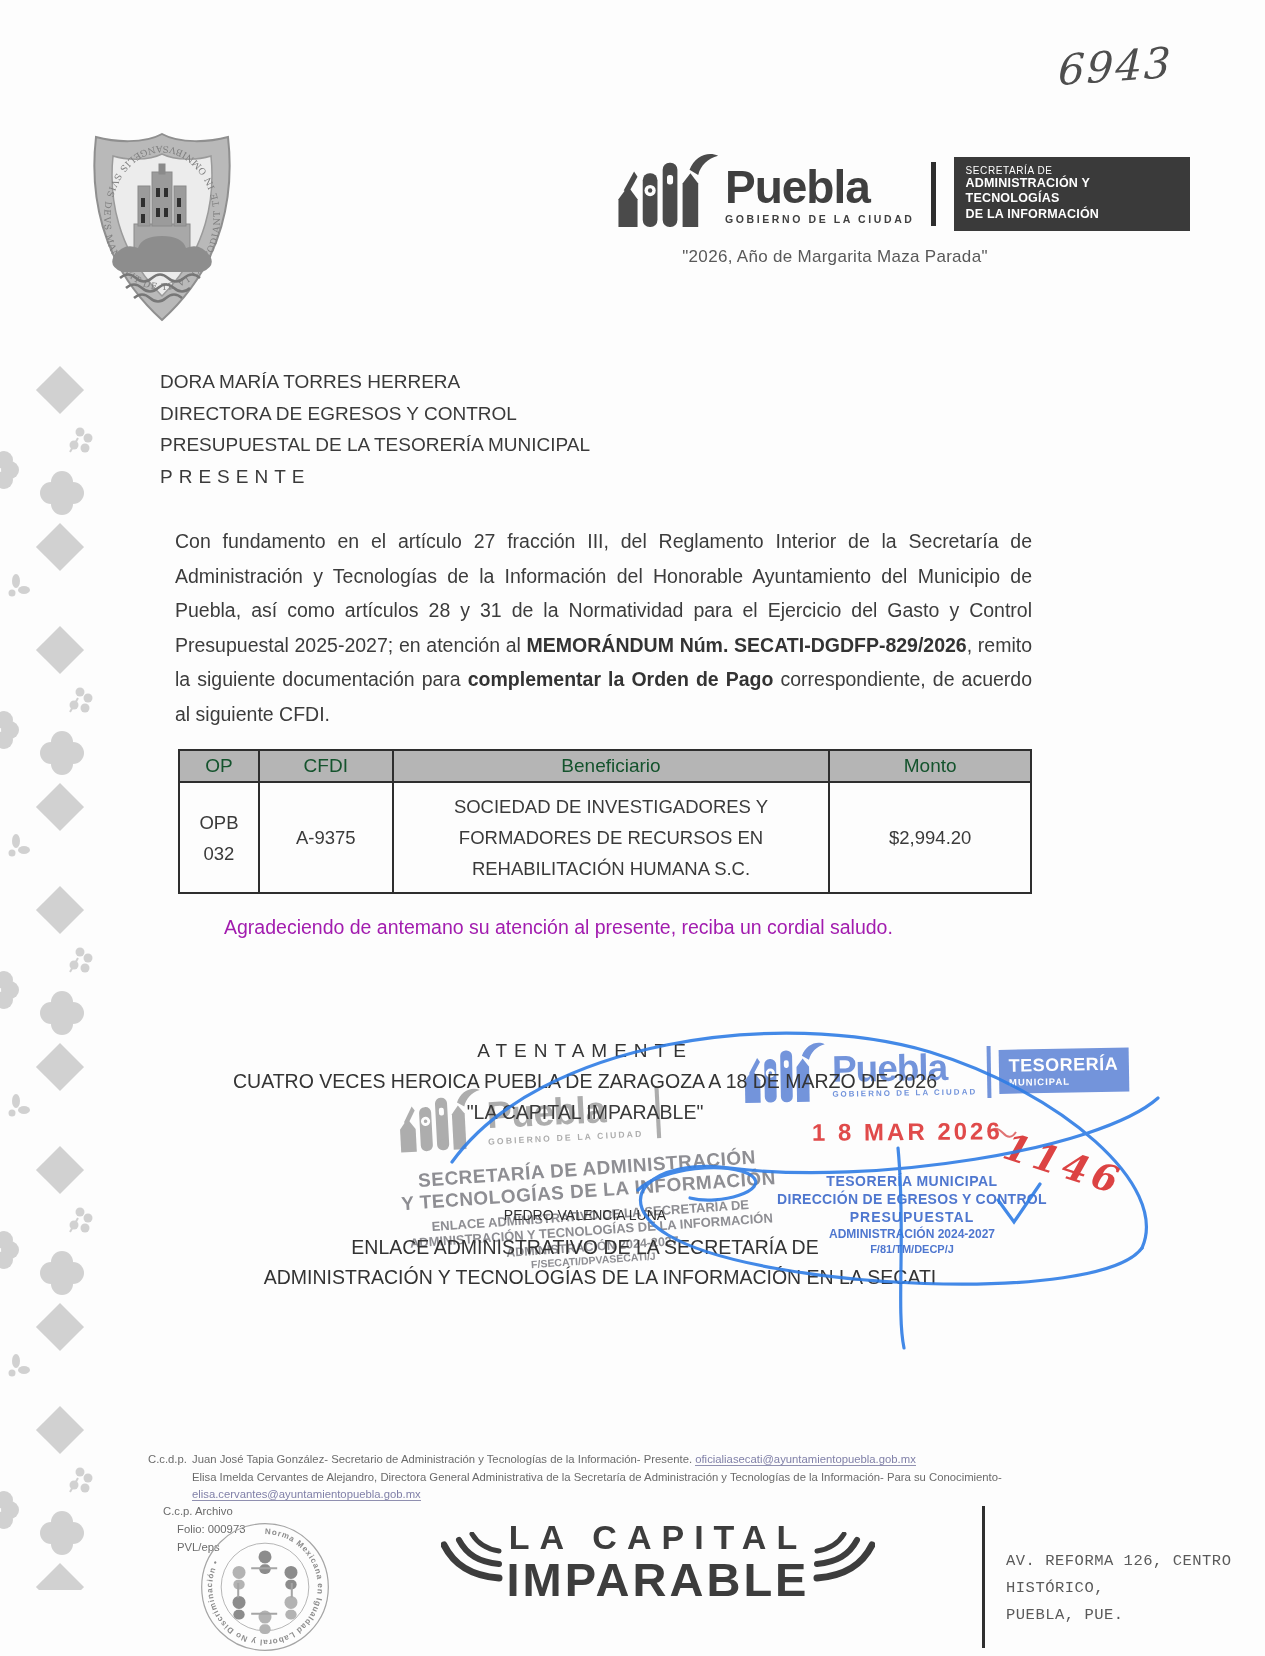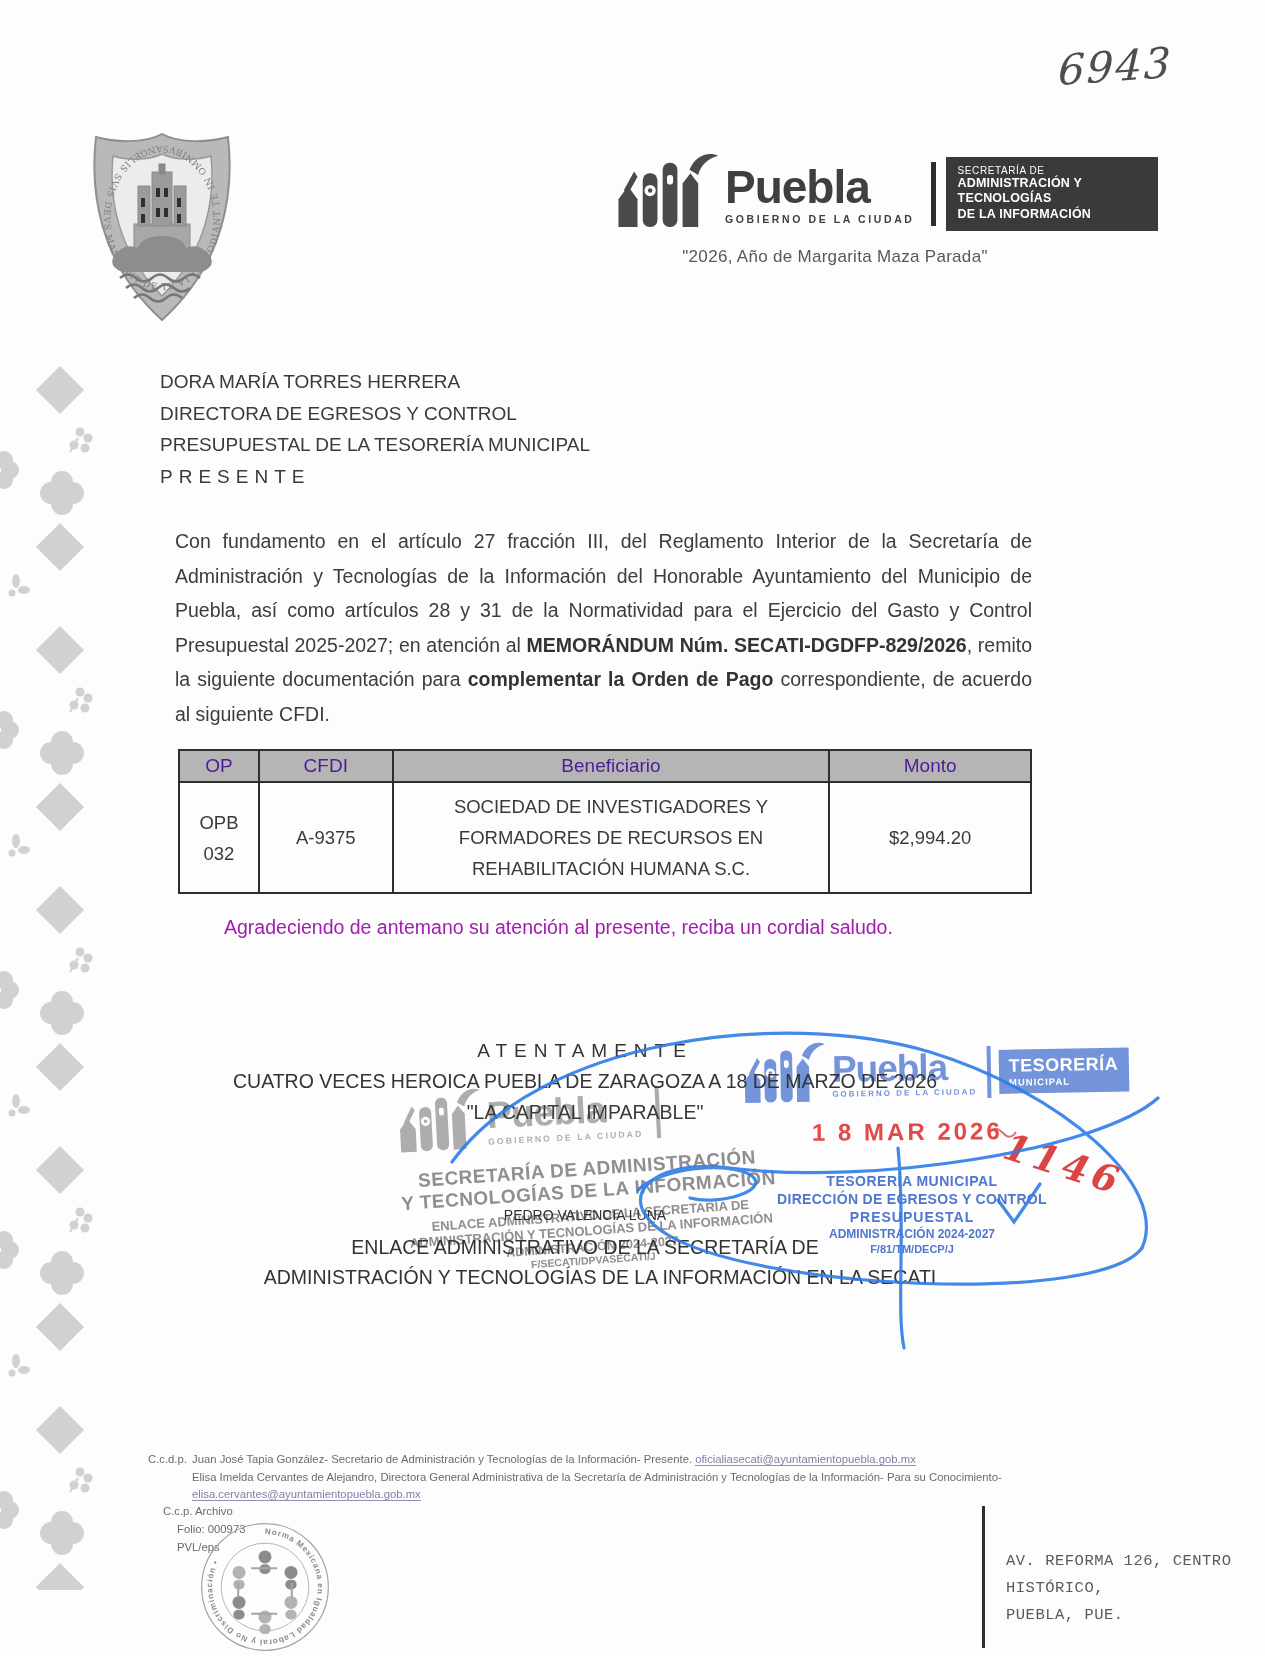--- a/index.html
+++ b/index.html
@@ -12,21 +12,21 @@
   .talavera { position:absolute; left:0; top:355px; width:100px; height:1235px; }
   
   .crest { position:absolute; left:86px; top:128px; width:152px; height:198px; }
   
   .brand-row { position:absolute; left:615px; top:148px; display:flex; align-items:center; }
   .brand-icons { width:104px; height:92px; color:#4a4a4a; }
   .brand-text { margin-left:6px; }
   .brand-name { font-size:46px; font-weight:800; letter-spacing:-1px; color:#3f3f3f; line-height:1; }
   .brand-sub { font-size:10.5px; font-weight:700; letter-spacing:2.6px; color:#3f3f3f; margin-top:3px; }
   .brand-bar { width:5px; height:64px; background:#2e2e2e; margin:0 10px 0 16px; }
-  .brand-badge { background:#3a3a3a; color:#fff; padding:8px 12px 9px 12px; width:212px; }
+  .brand-badge { background:#3a3a3a; color:#fff; padding:8px 12px 9px 12px; width:236px;margin-left:8px; }
   .badge-l1 { font-size:10px; letter-spacing:.6px; font-weight:400; }
   .badge-l2, .badge-l3 { font-size:12.5px; font-weight:800; letter-spacing:.2px; line-height:1.25; }
   .year-legend { position:absolute; left:555px; top:247px; width:560px; text-align:center;
     font-size:17px; color:#585858; letter-spacing:.3px; }
   .oficio { position:absolute; left:520px; top:274px; width:620px; text-align:center;
     font-size:23px; color:#383838; font-weight:500; letter-spacing:.3px; }
   
   .hand-num { position:absolute; left:1058px; top:42px; font-family:"DejaVu Serif", serif;
     font-style:italic; font-size:42px; color:#4e4e4e; transform:rotate(-4deg) skewX(-6deg);
     letter-spacing:2px; }
@@ -34,21 +34,21 @@
   .recipient { position:absolute; left:160px; top:366px; font-size:19px; line-height:31.5px; color:#3a3a3a; }
   .presente { letter-spacing:6px; }
   
   .letter-body { position:absolute; left:175px; top:524px; width:857px; font-size:19.5px;
     line-height:34.6px; text-align:justify; color:#3c3c3c; }
   .letter-body b { font-weight:700; color:#333; }
   
   .cfdi-table { position:absolute; left:178px; top:749px; width:854px; border-collapse:collapse;
     font-size:18.5px; color:#3a3a3a; }
   .cfdi-table th { background:#b5b5b5; border:2px solid #2e2e2e; font-weight:500;
-    font-size:19px; padding:4px 6px; color:#4c1d95; }
+    font-size:19px; padding:4px 6px; color:#14532d; }
   .cfdi-table td { border:2px solid #2e2e2e; text-align:center; padding:8px 10px; line-height:31px; }
   .col-op { width:80px; } .col-cfdi { width:134px; } .col-ben { width:438px; } .col-monto { width:202px; }
   
   .closing { position:absolute; left:160px; top:910px; width:857px; font-size:19.5px;
     line-height:34.6px; text-align:justify; text-indent:64px; color:#a21caf; }
   
   .atentamente { position:absolute; left:300px; top:1040px; width:570px; text-align:center;
     font-size:19px; letter-spacing:7px; color:#343434; z-index:4; }
   .city-date { position:absolute; left:210px; top:1070px; width:750px; text-align:center;
     font-size:19.5px; color:#343434; z-index:4; }
@@ -358,20 +358,40 @@
           <rect x="46" y="76" width="14" height="12" rx="6"></rect>
         <circle cx="117" cy="104" r="8"></circle>
           <rect x="110" y="113" width="14" height="12" rx="6"></rect>
         <circle cx="85" cy="122" r="8"></circle>
           <rect x="78" y="131" width="14" height="12" rx="6"></rect>
       </g>
       <path d="M68,62 L100,62 M118,80 L118,98 M52,80 L52,98 M68,118 L100,118" stroke="#a5a5a5" stroke-width="2.5"></path>
     </g>
   </svg>
 
+  <div class="capital-logo">
+    <svg class="wing" xmlns="http://www.w3.org/2000/svg" viewBox="0 0 62 58">
+      <g fill="none" stroke="#3d3d3d" stroke-linecap="round">
+        <path d="M58,46 C30,44 13,33 3,13" stroke-width="7"></path>
+        <path d="M58,32 C38,30 26,23 18,8" stroke-width="6"></path>
+        <path d="M58,19 C45,17 37,12 31,2" stroke-width="5"></path>
+      </g>
+    </svg>
+    <div class="capital-text">
+      <div class="capital-l1">LA CAPITAL</div>
+      <div class="capital-l2">IMPARABLE</div>
+    </div>
+    <svg class="wing right" xmlns="http://www.w3.org/2000/svg" viewBox="0 0 62 58">
+      <g fill="none" stroke="#3d3d3d" stroke-linecap="round">
+        <path d="M58,46 C30,44 13,33 3,13" stroke-width="7"></path>
+        <path d="M58,32 C38,30 26,23 18,8" stroke-width="6"></path>
+        <path d="M58,19 C45,17 37,12 31,2" stroke-width="5"></path>
+      </g>
+    </svg>
+  </div>
 
   <div class="bottom-divider"></div>
   <div class="address">
     <div>AV. REFORMA 126, CENTRO HISTÓRICO,</div>
     <div>PUEBLA, PUE.</div>
   </div>
 
 </div>
 
 </body></html>

